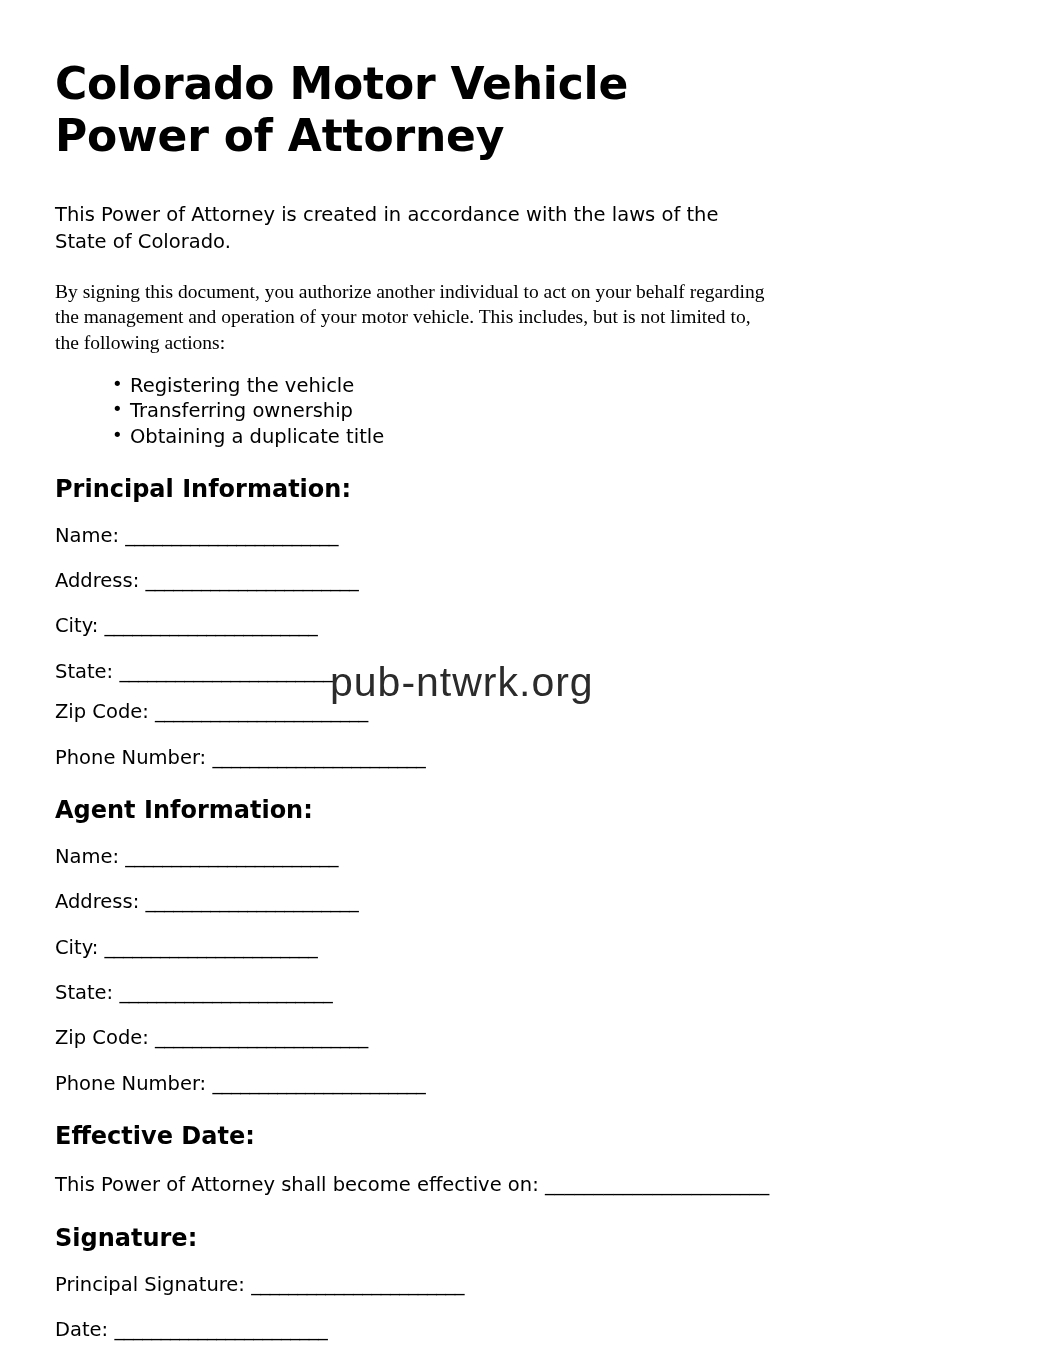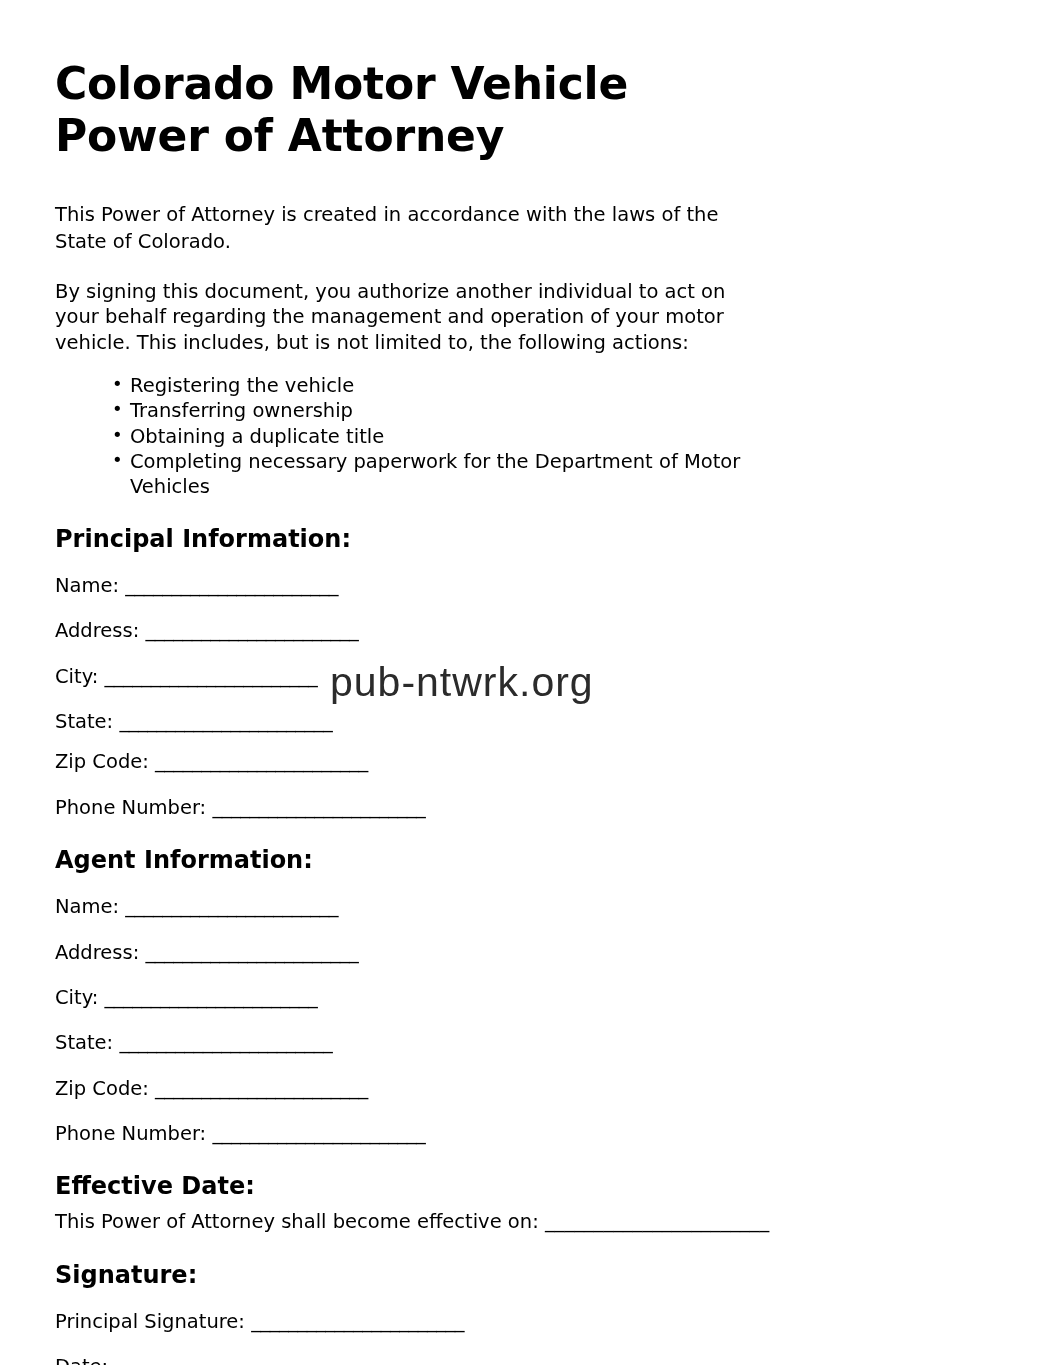--- a/index.html
+++ b/index.html
@@ -40,20 +40,21 @@
     font-size: 19.5px;
     line-height: 1.38;
     margin: 40px 0 0 0;
     max-width: 945px;
   }
   .para {
     font-size: 19.5px;
     line-height: 1.31;
     margin: 23px 0 0 0;
     max-width: 945px;
+    font-family: Liberation Serif, serif;
   }
 
   
   .bullets {
     margin: 18px 0 12px 0;
     padding: 0 0 0 57px;
     list-style: none;
   }
   .bullets li {
     font-size: 19.5px;
@@ -86,21 +87,21 @@
   }
   .field.tight { margin-top: 16px; }
   .field .blank {
     letter-spacing: -0.5px;
     font-family: "DejaVu Sans", "Liberation Sans", sans-serif;
   }
 
   .statement {
     font-size: 19.5px;
     line-height: 1.25;
-    margin: 10px 0 0 0;
+    margin: 23px 0 0 0;
     white-space: nowrap;
   }
 
   
   .watermark {
     position: absolute;
     left: 330px;
     top: 659px;
     font-family: Liberation Sans, sans-serif;
     font-size: 41px;
@@ -118,21 +119,20 @@
   <h1 class="doc-title">Colorado Motor Vehicle Power of Attorney</h1>
 
   <p class="lead">This Power of Attorney is created in accordance with the laws of the State of Colorado.</p>
 
   <p class="para">By signing this document, you authorize another individual to act on your behalf regarding the management and operation of your motor vehicle. This includes, but is not limited to, the following actions:</p>
 
   <ul class="bullets">
     <li>Registering the vehicle</li>
     <li>Transferring ownership</li>
     <li>Obtaining a duplicate title</li>
-    <li>Completing necessary paperwork for the Department of Motor Vehicles</li>
   </ul>
 
   <div class="section-head">Principal Information:</div>
 
   <div class="field">
     <span>Name:</span>
     <span class="blank">_______________________</span>
   </div>
 
   <div class="field">

